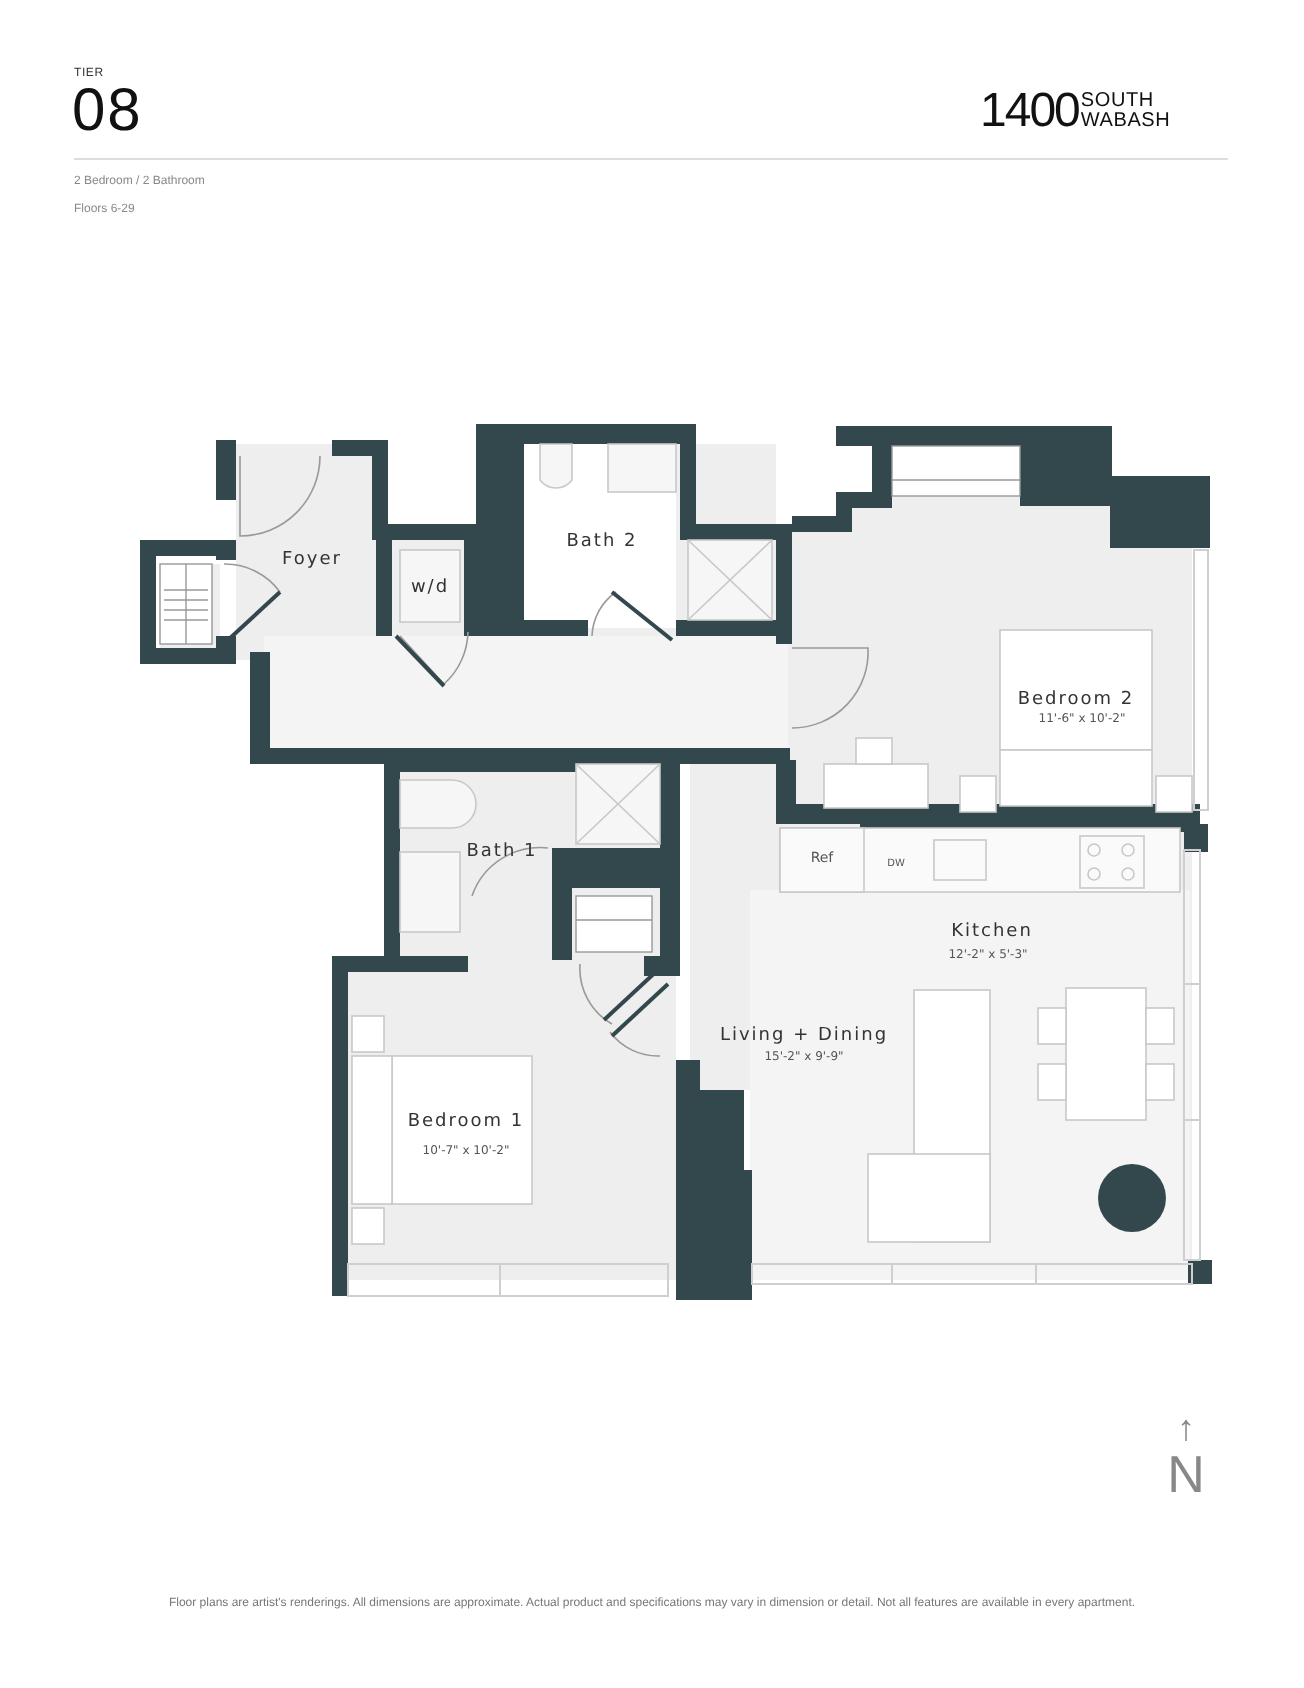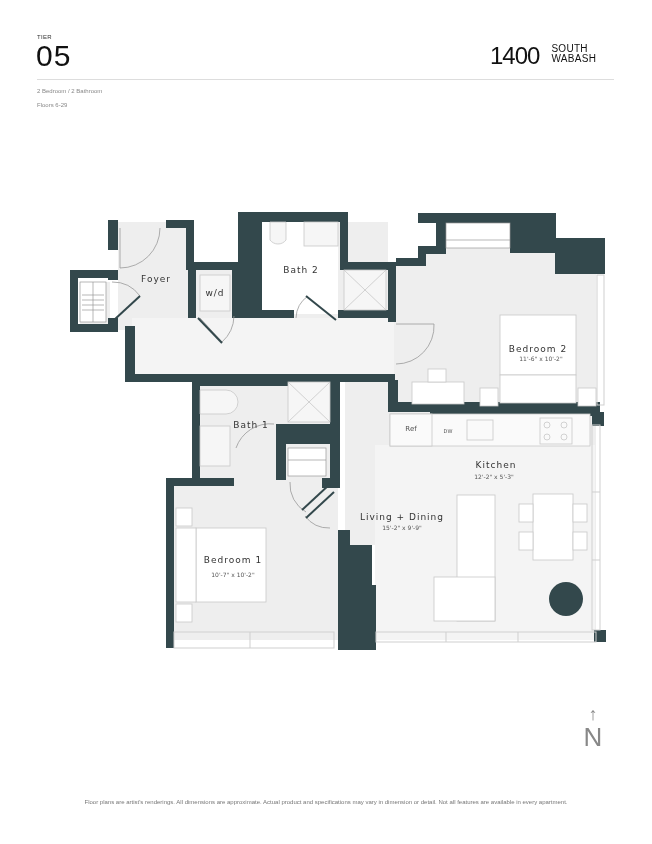--- a/index.html
+++ b/index.html
@@ -2,36 +2,36 @@
 <html><head>
 <meta charset="utf-8">
 <style>
   html,body{margin:0;padding:0;background:#fff;}
   body{width:652px;height:844px;position:relative;overflow:hidden;font-family:"Liberation Sans",sans-serif;color:#222;}
   .tier-label{position:absolute;left:37px;top:34px;font-size:6px;letter-spacing:.3px;color:#333;}
   .tier-num{position:absolute;left:36px;top:40px;font-size:30px;font-weight:300;color:#111;letter-spacing:1px;line-height:32px;}
   .rule{position:absolute;left:37px;top:79px;width:577px;height:1px;background:#ddd;}
   .meta1{position:absolute;left:37px;top:88px;font-size:6px;color:#888;}
   .meta2{position:absolute;left:37px;top:102px;font-size:6px;color:#888;}
-  .logo{position:absolute;left:490px;top:44px;display:flex;align-items:flex-start;gap:12px;}
+  .logo{position:absolute;left:490px;top:44px;display:flex;align-items:center;gap:1px;}
   .logo-num{font-size:24px;font-weight:300;letter-spacing:-1px;color:#111;line-height:24px;}
   .logo-text{font-size:10px;font-weight:normal;line-height:10px;color:#111;letter-spacing:.3px;}
   .plan{position:absolute;left:0;top:0;}
   .north{position:absolute;left:582px;top:705px;width:22px;text-align:center;color:#888;}
   .north-arrow{font-size:18px;line-height:18px;}
   .north-n{font-size:26px;font-weight:300;line-height:28px;}
   .disclaimer{position:absolute;left:0;width:652px;top:799px;text-align:center;font-size:6px;color:#777;}
   .room-label{font-family:"DejaVu Sans",sans-serif;fill:#333;letter-spacing:1px;}
   .dim{font-family:"DejaVu Sans",sans-serif;fill:#555;}
 </style>
 </head>
 <body>
 
 <div class="tier-label">TIER</div>
-<div class="tier-num">05</div>
+<div class="tier-num">08</div>
 <div class="rule"></div>
 <div class="meta1">2 Bedroom / 2 Bathroom</div>
 <div class="meta2">Floors 6-29</div>
 
 <div class="logo">
   <span class="logo-num">1400</span>
   <span class="logo-text">
     <span>SOUTH</span><br>
     <span>WABASH</span>
   </span>

